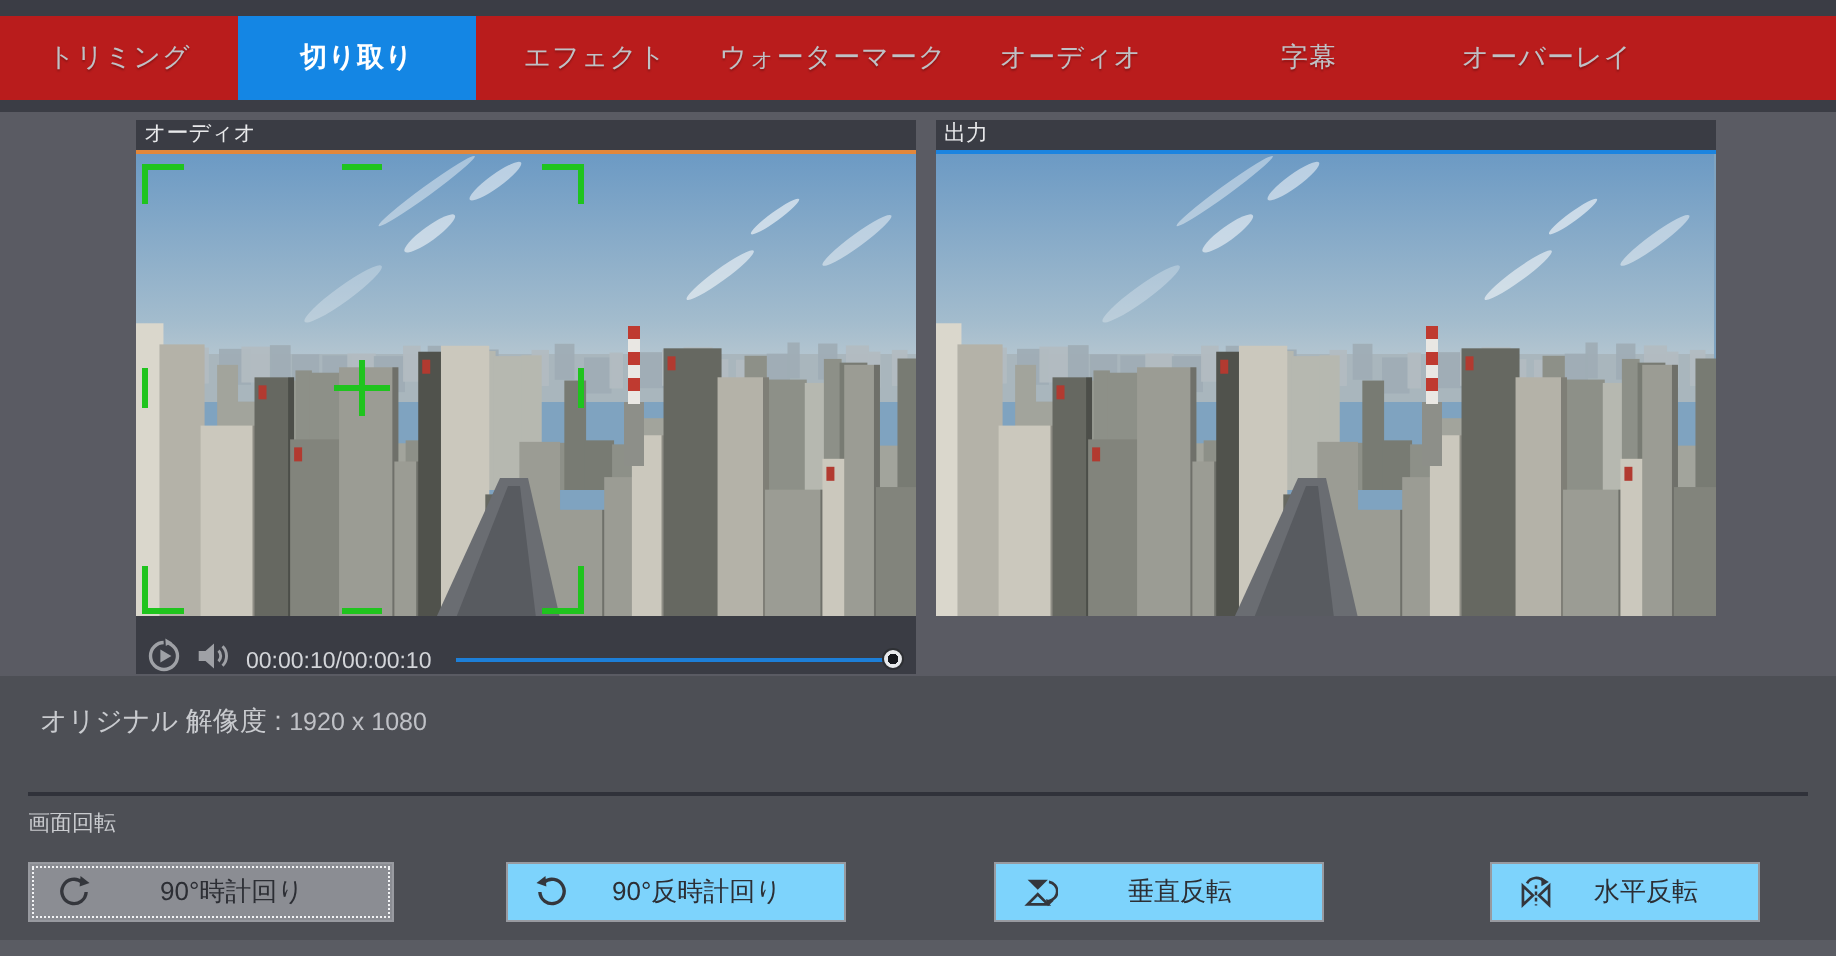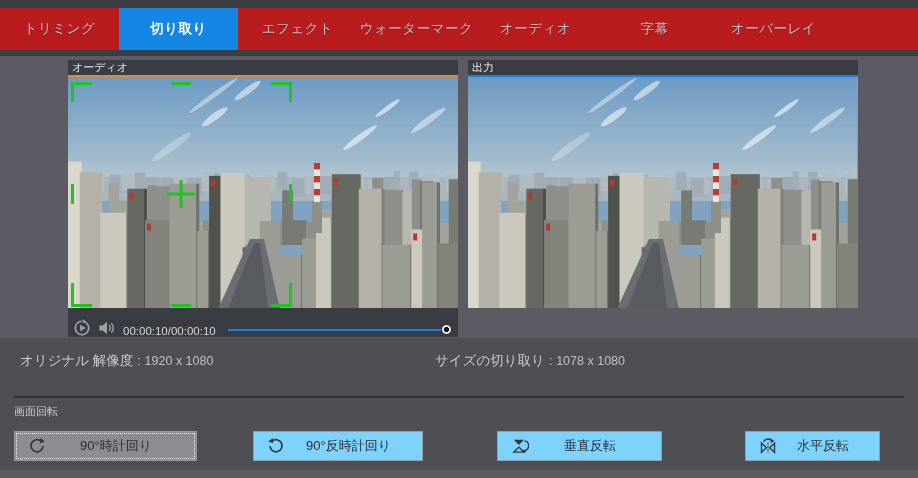--- a/index.html
+++ b/index.html
@@ -376,24 +376,20 @@
     </div>
 
   </section>
 
   <section class="bottom">
     <div class="inforow">
       <div class="info-orig">
         <span>オリジナル 解像度 :</span>
         <span class="info-val">1920 x 1080</span>
       </div>
-      <div class="info-crop">
-        <span>サイズの切り取り :</span>
-        <span class="info-val">1078 x 1080</span>
-      </div>
     </div>
     <div class="divider"></div>
     <div class="rot-title">画面回転</div>
     <div class="rot-row">
         <button class="rot-btn focused" style="left: 14px; width: 183px; justify-content: space-between;">
           <svg viewBox="0 0 16 16" class="icn">
             <path d="M11.6 3.7 A5.4 5.4 0 1 0 13.4 8" fill="none" stroke="#34363c" stroke-width="1.5"></path>
             <polygon points="10.9,0.9 14.9,4.0 10.5,5.6" fill="#34363c"></polygon>
           </svg>
           <span class="lbl">90°時計回り</span>

